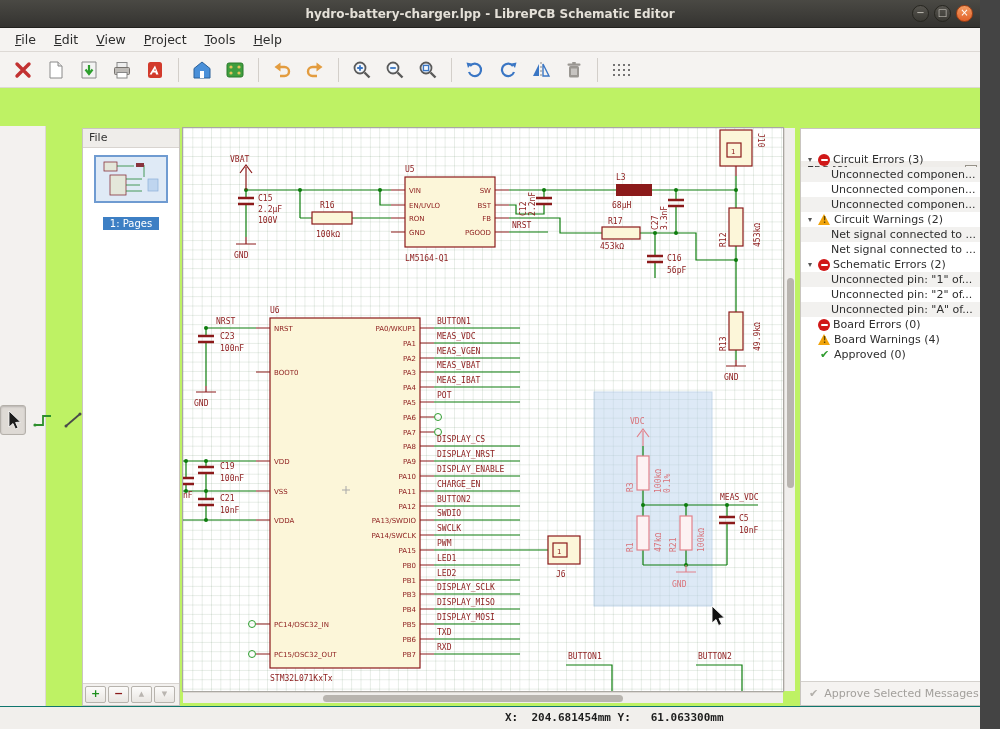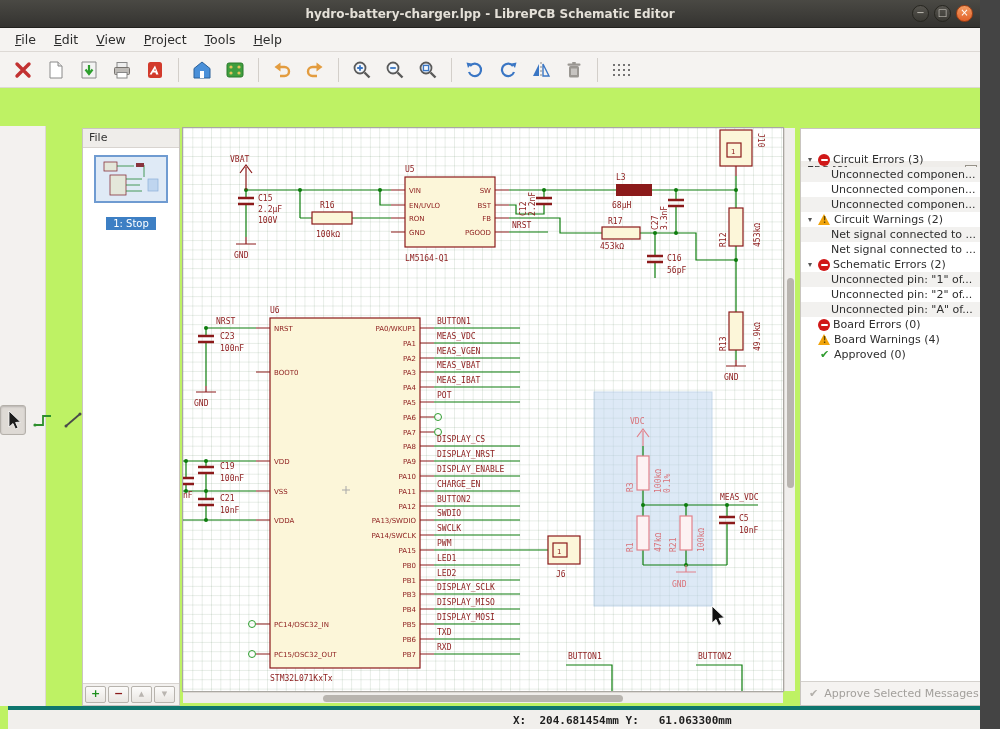--- a/index.html
+++ b/index.html
@@ -80,21 +80,21 @@
   .ico-err{width:12px;height:12px;border-radius:6px;background:#d01818;flex:none;position:relative;}
   .ico-err::after{content:"";position:absolute;left:2.5px;top:5px;width:7px;height:2.4px;background:#fff;border-radius:1px;}
   .ico-warn{position:relative;width:13px;height:11px;flex:none;}
   .ico-warn::before{content:"";position:absolute;left:0;top:0;border-left:6.5px solid transparent;border-right:6.5px solid transparent;border-bottom:11px solid #f2a50c;}
   .ico-warn::after{content:"!";position:absolute;left:0;right:0;top:1.5px;text-align:center;font:bold 8px "DejaVu Sans",sans-serif;color:#5c4300;}
   .ico-check{color:#2f9c2f;font-weight:bold;font-size:11px;width:13px;flex:none;text-align:center;}
   .approve{position:absolute;bottom:0;left:0;right:0;height:24px;border-top:1px solid #d4d1cd;display:flex;align-items:center;gap:6px;padding:0 8px;color:#a3a09c;font-size:11px;background:#f5f3f1;}
   .approve .chk{color:#b3b0ab;font-weight:bold;}
 
   
-  .statusbar{position:absolute;left:0;right:0;bottom:0;height:23px;background:#f1efec;border-top:4px solid #0f766e;margin-left:8px;}
+  .statusbar{position:absolute;left:0;right:0;bottom:0;height:23px;background:#f1efec;border-top:1px solid #0f766e;}
   .coords{position:absolute;left:505px;top:4px;font:bold 11px "DejaVu Sans Mono",monospace;color:#1d1d1d;white-space:pre;}
 </style>
 </head>
 <body>
 
 <div id="window">
 
   <div class="titlebar">
     <span class="title-text">hydro-battery-charger.lpp - LibrePCB Schematic Editor</span>
     <span class="win-controls">
@@ -298,21 +298,21 @@
       <svg width="70" height="44" viewBox="0 0 70 44">
         <rect x="0" y="0" width="70" height="44" fill="#f6f9fc"></rect>
         <rect x="8" y="5" width="13" height="9" fill="#fcf6d9" stroke="#8b1a1a" stroke-width="0.8"></rect>
         <rect x="14" y="18" width="16" height="20" fill="#fcf6d9" stroke="#8b1a1a" stroke-width="0.8"></rect>
         <path d="M21 9 H38 M30 22 H46 M30 28 H44 M30 34 H46 M48 8 V20" stroke="#0d7d0d" stroke-width="0.8" fill="none"></path>
         <rect x="40" y="6" width="8" height="4" fill="#8b1a1a"></rect>
         <rect x="52" y="22" width="10" height="12" fill="#cfe0f3" stroke="#8fb2d8" stroke-width="0.7"></rect>
         <rect x="0" y="0" width="70" height="44" fill="#7aa6dc" opacity="0.18"></rect>
       </svg>
     </div>
-    <div class="page-label-wrap"><span class="page-label">1: Stop</span></div>
+    <div class="page-label-wrap"><span class="page-label">1: Pages</span></div>
     <div class="pages-toolbar">
       <span class="pg-btn add">+</span>
       <span class="pg-btn remove">−</span>
       <span class="pg-btn disabled">▲</span>
       <span class="pg-btn disabled">▼</span>
     </div>
   </div>
 
   <div class="canvas">
     <svg width="600" height="563" viewBox="183 128 600 563">

